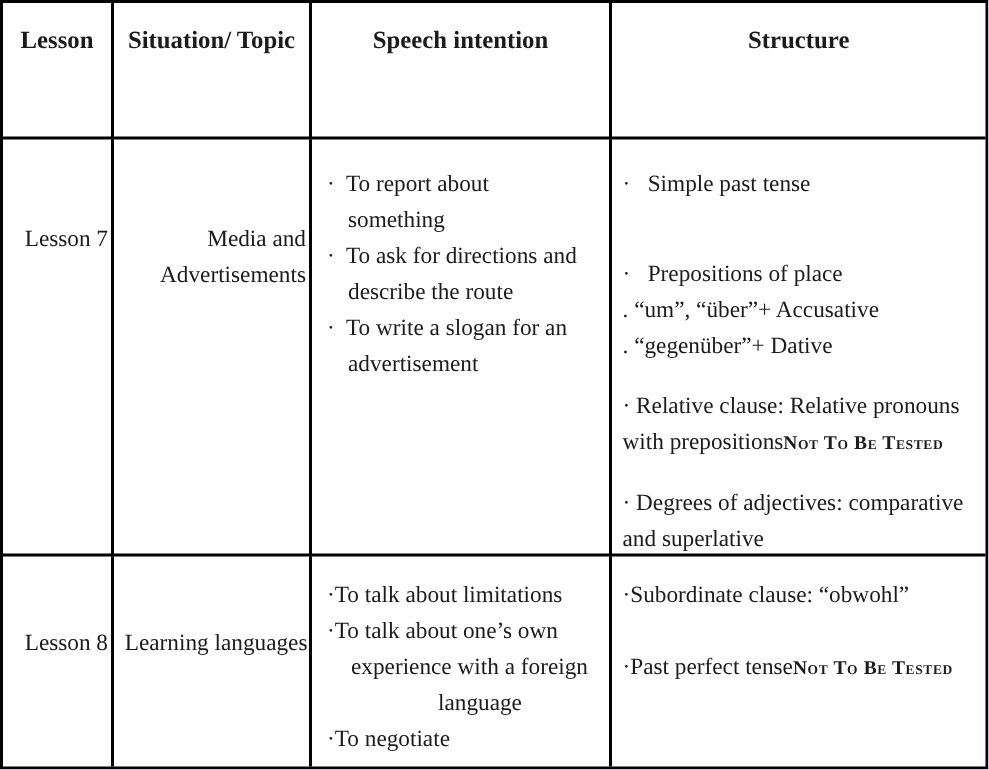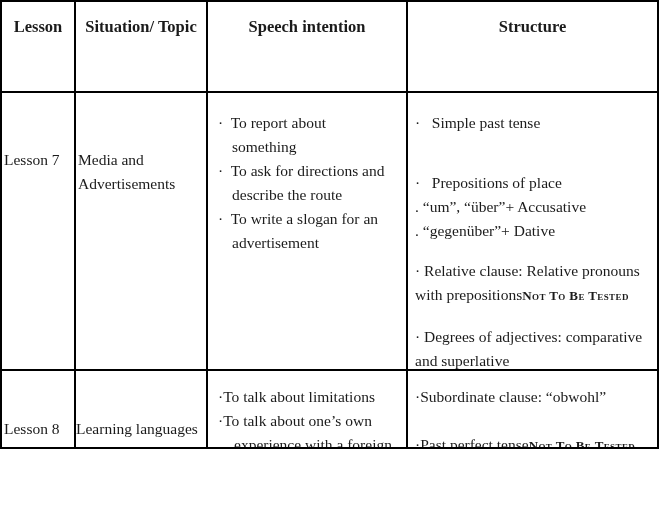--- a/index.html
+++ b/index.html
@@ -4,21 +4,21 @@
 <style>
   html, body {
     margin: 0;
     padding: 0;
     background: #ffffff;
     font-family: "Liberation Serif", "DejaVu Serif", serif;
     color: #1b1b1b;
   }
   .page {
     width: 659px;
-    height: 449px;
+    height: 513px;
     background: #d946ef;
     position: relative;
     overflow: hidden;
   }
   .table {
     position: absolute;
     inset: 0;
     border: 2px solid #000000;
     display: grid;
     grid-template-columns: 74px 132px 200px 1fr;
@@ -35,21 +35,21 @@
   }
   .cell.last-col { border-right: none; }
   .cell.last-row { border-bottom: none; }
   .head {
     font-weight: bold;
     font-size: 16.5px;
     text-align: center;
     padding-top: 13px;
   }
   .label-cell {
-    text-align: left;
+    text-align: right;
     padding-left: 2px;
     padding-right: 2px;
   }
   .r1.label-cell { padding-top: 55px; }
   .r2.label-cell { padding-top: 46px; }
   .topic-tight { padding-left: 0; padding-right: 1px; white-space: nowrap; }
   .content { }
   .r1.content { padding-top: 18px; }
   .r2.content { padding-top: 14px; }
   .speech-pad { padding-left: 10px; padding-right: 0; }

